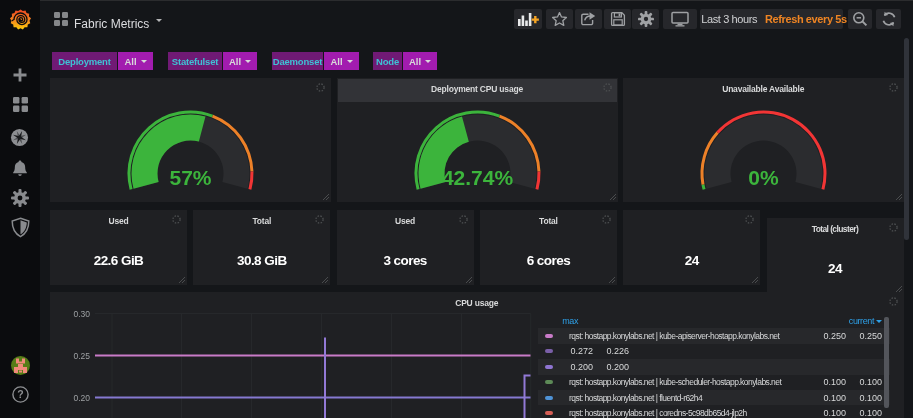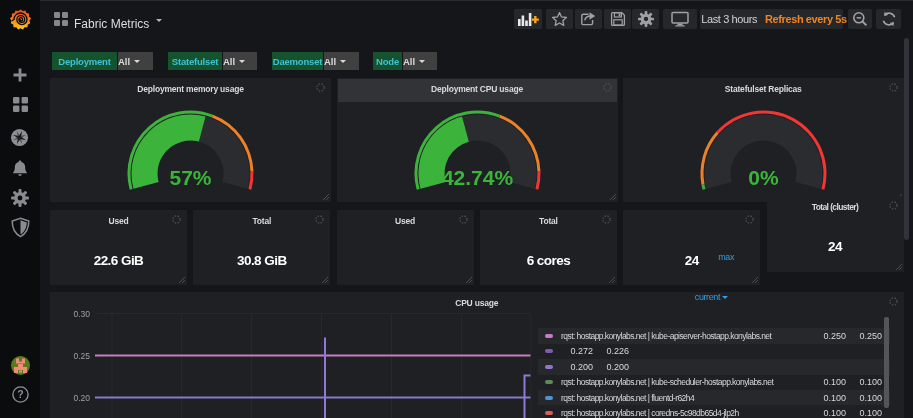--- a/index.html
+++ b/index.html
@@ -1,36 +1,36 @@
 <!DOCTYPE html>
 <html><head><meta charset="utf-8"><style>
 * { margin:0; padding:0; box-sizing:border-box; }
 html,body { width:913px; height:418px; overflow:hidden; background:#141619;
   font-family:"Liberation Sans",sans-serif; position:relative; }
 #sidebar { position:absolute; left:0; top:0; width:40px; height:418px; background:#0b0c0e; z-index:5; }
 #dashtitle { position:absolute; left:74px; top:5px; font-size:12px; color:#dcdde0;margin-top:12px; }
 #titlecaret { position:absolute; left:156px; top:19px; width:0; height:0; border-left:3.5px solid transparent; border-right:3.5px solid transparent; border-top:3.5px solid #b4b5b7; }
 .btn { position:absolute; top:9px; height:20px; background:#26272b; border-radius:2px;
   display:flex; align-items:center; justify-content:center; font-size:12.5px; }
-.flabel { position:absolute; top:52px; height:18px; background:#14532d; color:#3fc2d4;
+.flabel { position:absolute; top:52px; height:18px; background:#701a75; color:#3fc2d4;
   font-size:9.5px; letter-spacing:-0.2px; font-weight:bold; display:flex; align-items:center; justify-content:center; }
-.fval { position:absolute; top:52px; height:18px; background:#404040; color:#d8d9da;
-  font-size:9.5px; font-weight:bold; display:flex; align-items:center; justify-content:flex-start; }
+.fval { position:absolute; top:52px; height:18px; background:#a21caf; color:#d8d9da;
+  font-size:9.5px; font-weight:bold; display:flex; align-items:center; justify-content:center; }
 .vcaret { width:0; height:0; border-left:3.5px solid transparent; border-right:3.5px solid transparent; border-top:3.5px solid #d8d9da; margin-left:4px; }
 .panel { position:absolute; background:#1f2023; }
 .ptitle { position:relative; text-align:center; font-size:8.5px; letter-spacing:-0.2px; font-weight:bold; color:#d8d9da; padding-top:6px; height:23px; }
 .phead { position:absolute; left:1px; right:1px; top:1px; height:23px; background:#323337; }
 .spin { position:absolute; right:6px; top:5px; }
 .rsz { position:absolute; right:1px; bottom:1px; }
 .statval { position:absolute; left:0; right:0; top:43px; text-align:center; font-size:13.5px; letter-spacing:-0.55px; font-weight:bold; color:#ffffff; }
 #legend { position:absolute; left:488px; top:21px; width:352px; font-size:9px; color:#d8d9da; }
 .lrow { height:15.4px; display:flex; align-items:center; }
-.lhead { justify-content:flex-end;flex-direction:column; }
+.lhead { justify-content:space-between; }
 .sw { width:8px; height:4px; border-radius:2px; margin-left:7px; flex:0 0 8px; }
-.lname { margin-left:8px; flex:1; white-space:nowrap; overflow:hidden; font-size:8.5px; letter-spacing:-0.55px; }
+.lname { margin-left:16px; flex:1; white-space:nowrap; overflow:hidden; font-size:8.5px; letter-spacing:-0.55px; }
 .lmax { width:40px; text-align:right; flex:0 0 40px; }
 .lcur { width:36px; text-align:right; flex:0 0 36px; margin-right:8px; }
 .lcaret { display:inline-block; width:0; height:0; border-left:3.5px solid transparent; border-right:3.5px solid transparent; border-top:3.5px solid #2e9fe6; margin-left:2px; vertical-align:1px; }
 #scrollbar { position:absolute; left:904px; top:38px; width:5px; height:202px; background:#30333a; border-radius:3px; }
 </style></head><body>
 
 <svg width="14" height="14" viewBox="0 0 14 14" style="position:absolute;left:54px;top:12px">
     <rect x="0" y="0" width="6" height="6" rx="1.2" fill="#85878a"></rect>
     <rect x="0" y="8" width="6" height="6" rx="1.2" fill="#85878a"></rect>
     <rect x="8" y="0" width="6" height="6" rx="1.2" fill="#85878a"></rect>
@@ -118,21 +118,20 @@
 
 <div class="flabel" style="left:52px;width:65px">Deployment</div>
 <div class="fval" style="left:118px;width:35px">All <span class="vcaret"></span></div>
 <div class="flabel" style="left:168px;width:54px">Statefulset</div>
 <div class="fval" style="left:223px;width:34px">All <span class="vcaret"></span></div>
 <div class="flabel" style="left:272px;width:51px">Daemonset</div>
 <div class="fval" style="left:324px;width:35px">All <span class="vcaret"></span></div>
 <div class="flabel" style="left:373px;width:29px">Node</div>
 <div class="fval" style="left:403px;width:34px">All <span class="vcaret"></span></div>
 <div class="panel" style="left:50px;top:77.5px;width:281px;height:124.5px">
-    <div class="ptitle">Deployment memory usage</div>
     <svg width="281" height="124" viewBox="0 0 281 124" style="position:absolute;left:0;top:0">
       <path d="M83.51 110.77 A59 59 0 1 1 197.49 110.77 L172.38 104.04 A33 33 0 1 0 108.62 104.04 Z" fill="#2b2c2f"></path>
       <path d="M83.51 110.77 A59 59 0 0 1 155.47 38.43 L148.87 63.58 A33 33 0 0 0 108.62 104.04 Z" fill="#3cb43c"></path>
       <path d="M79.65 111.81 A63 63 0 0 1 163.08 36.68 L162.00 39.49 A60 60 0 0 0 82.54 111.03 Z" fill="#3cb43c"></path>
       <path d="M163.08 36.68 A63 63 0 0 1 203.47 93.52 L200.47 93.62 A60 60 0 0 0 162.00 39.49 Z" fill="#ed8128"></path>
       <path d="M203.47 93.52 A63 63 0 0 1 201.35 111.81 L198.46 111.03 A60 60 0 0 0 200.47 93.62 Z" fill="#f23535"></path>
       <text x="140.5" y="106.5" text-anchor="middle" font-size="21" font-weight="bold" fill="#3cb43c" font-family="Liberation Sans, sans-serif">57%</text>
     </svg>
     <svg class="spin" width="9" height="9" viewBox="0 0 9 9">
       <circle cx="4.5" cy="4.5" r="3.6" fill="none" stroke="#4c4e50" stroke-width="1.3" stroke-dasharray="1.5 1.4"></circle>
@@ -157,21 +156,21 @@
     <svg class="spin" width="9" height="9" viewBox="0 0 9 9">
       <circle cx="4.5" cy="4.5" r="3.6" fill="none" stroke="#4c4e50" stroke-width="1.3" stroke-dasharray="1.5 1.4"></circle>
     </svg>
     <svg class="rsz" width="8" height="8" viewBox="0 0 8 8">
       <g stroke="#4a4c4e" stroke-width="1">
         <path d="M1 7 L7 1 M4 7 L7 4"></path>
       </g>
     </svg>
   </div>
 <div class="panel" style="left:623px;top:77.5px;width:280.5px;height:124.5px">
-    <div class="ptitle">Statefulset Replicas</div>
+    <div class="ptitle">Unavailable Available</div>
     <svg width="281" height="124" viewBox="0 0 281 124" style="position:absolute;left:0;top:0">
       <path d="M83.51 110.77 A59 59 0 1 1 197.49 110.77 L172.38 104.04 A33 33 0 1 0 108.62 104.04 Z" fill="#2b2c2f"></path>
       <path d="M79.65 111.81 A63 63 0 0 1 78.50 106.66 L81.45 106.13 A60 60 0 0 0 82.54 111.03 Z" fill="#3cb43c"></path>
       <path d="M78.50 106.66 A63 63 0 0 1 93.46 53.59 L95.70 55.59 A60 60 0 0 0 81.45 106.13 Z" fill="#ed8128"></path>
       <path d="M93.46 53.59 A63 63 0 0 1 201.35 111.81 L198.46 111.03 A60 60 0 0 0 95.70 55.59 Z" fill="#f23535"></path>
       <text x="140.5" y="106.5" text-anchor="middle" font-size="21" font-weight="bold" fill="#3cb43c" font-family="Liberation Sans, sans-serif">0%</text>
     </svg>
     <svg class="spin" width="9" height="9" viewBox="0 0 9 9">
       <circle cx="4.5" cy="4.5" r="3.6" fill="none" stroke="#4c4e50" stroke-width="1.3" stroke-dasharray="1.5 1.4"></circle>
     </svg>
@@ -200,20 +199,21 @@
       <circle cx="4.5" cy="4.5" r="3.6" fill="none" stroke="#4c4e50" stroke-width="1.3" stroke-dasharray="1.5 1.4"></circle>
     </svg>
     <svg class="rsz" width="8" height="8" viewBox="0 0 8 8">
       <g stroke="#4a4c4e" stroke-width="1">
         <path d="M1 7 L7 1 M4 7 L7 4"></path>
       </g>
     </svg>
   </div>
 <div class="panel" style="left:336.6px;top:209.5px;width:137px;height:75.5px">
     <div class="ptitle" style="letter-spacing:-0.2px">Used</div>
+    <div class="statval">3 cores</div>
     <svg class="spin" width="9" height="9" viewBox="0 0 9 9">
       <circle cx="4.5" cy="4.5" r="3.6" fill="none" stroke="#4c4e50" stroke-width="1.3" stroke-dasharray="1.5 1.4"></circle>
     </svg>
     <svg class="rsz" width="8" height="8" viewBox="0 0 8 8">
       <g stroke="#4a4c4e" stroke-width="1">
         <path d="M1 7 L7 1 M4 7 L7 4"></path>
       </g>
     </svg>
   </div>
 <div class="panel" style="left:479.9px;top:209.5px;width:137px;height:75.5px">
@@ -232,21 +232,21 @@
     <div class="statval">24</div>
     <svg class="spin" width="9" height="9" viewBox="0 0 9 9">
       <circle cx="4.5" cy="4.5" r="3.6" fill="none" stroke="#4c4e50" stroke-width="1.3" stroke-dasharray="1.5 1.4"></circle>
     </svg>
     <svg class="rsz" width="8" height="8" viewBox="0 0 8 8">
       <g stroke="#4a4c4e" stroke-width="1">
         <path d="M1 7 L7 1 M4 7 L7 4"></path>
       </g>
     </svg>
   </div>
-<div class="panel" style="left:766.5px;top:196px;width:137px;height:75.5px">
+<div class="panel" style="left:766.5px;top:218px;width:137px;height:75.5px">
     <div class="ptitle" style="letter-spacing:-0.6px">Total (cluster)</div>
     <div class="statval">24</div>
     <svg class="spin" width="9" height="9" viewBox="0 0 9 9">
       <circle cx="4.5" cy="4.5" r="3.6" fill="none" stroke="#4c4e50" stroke-width="1.3" stroke-dasharray="1.5 1.4"></circle>
     </svg>
     <svg class="rsz" width="8" height="8" viewBox="0 0 8 8">
       <g stroke="#4a4c4e" stroke-width="1">
         <path d="M1 7 L7 1 M4 7 L7 4"></path>
       </g>
     </svg>

